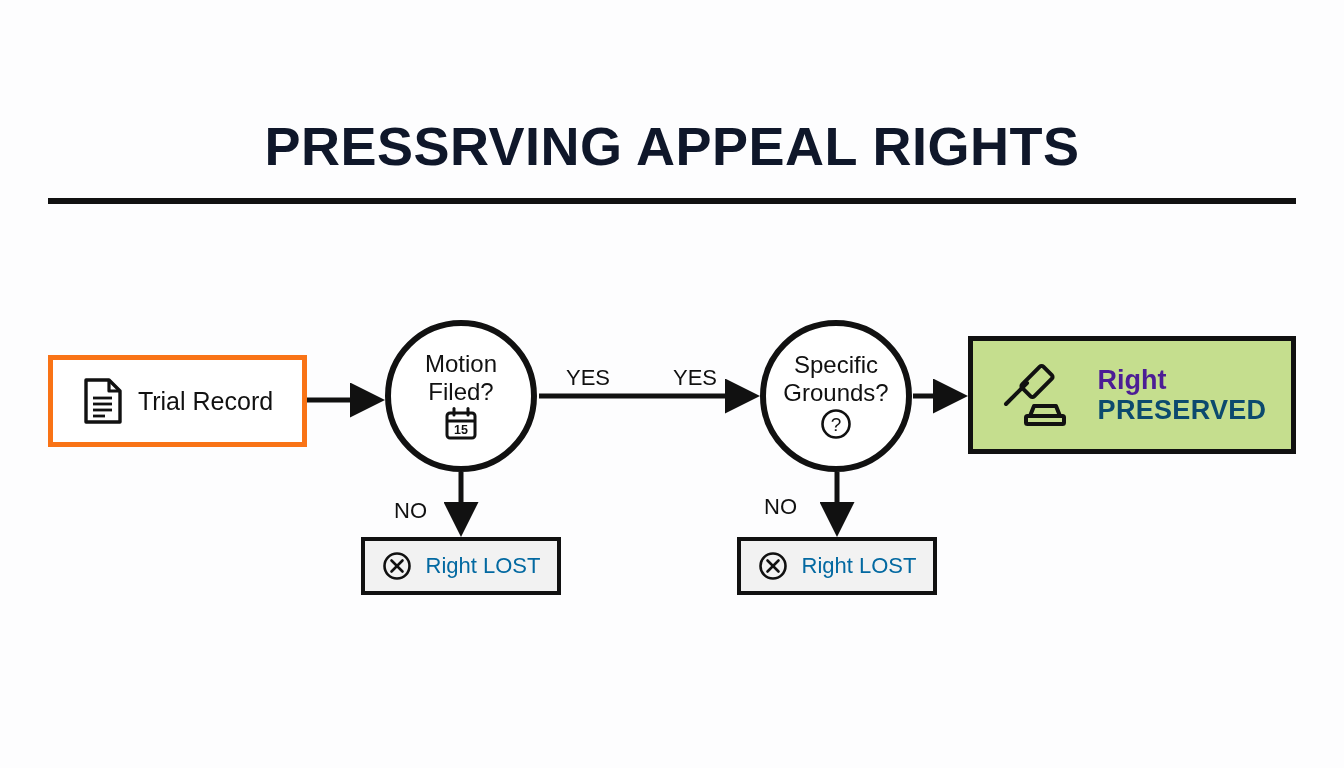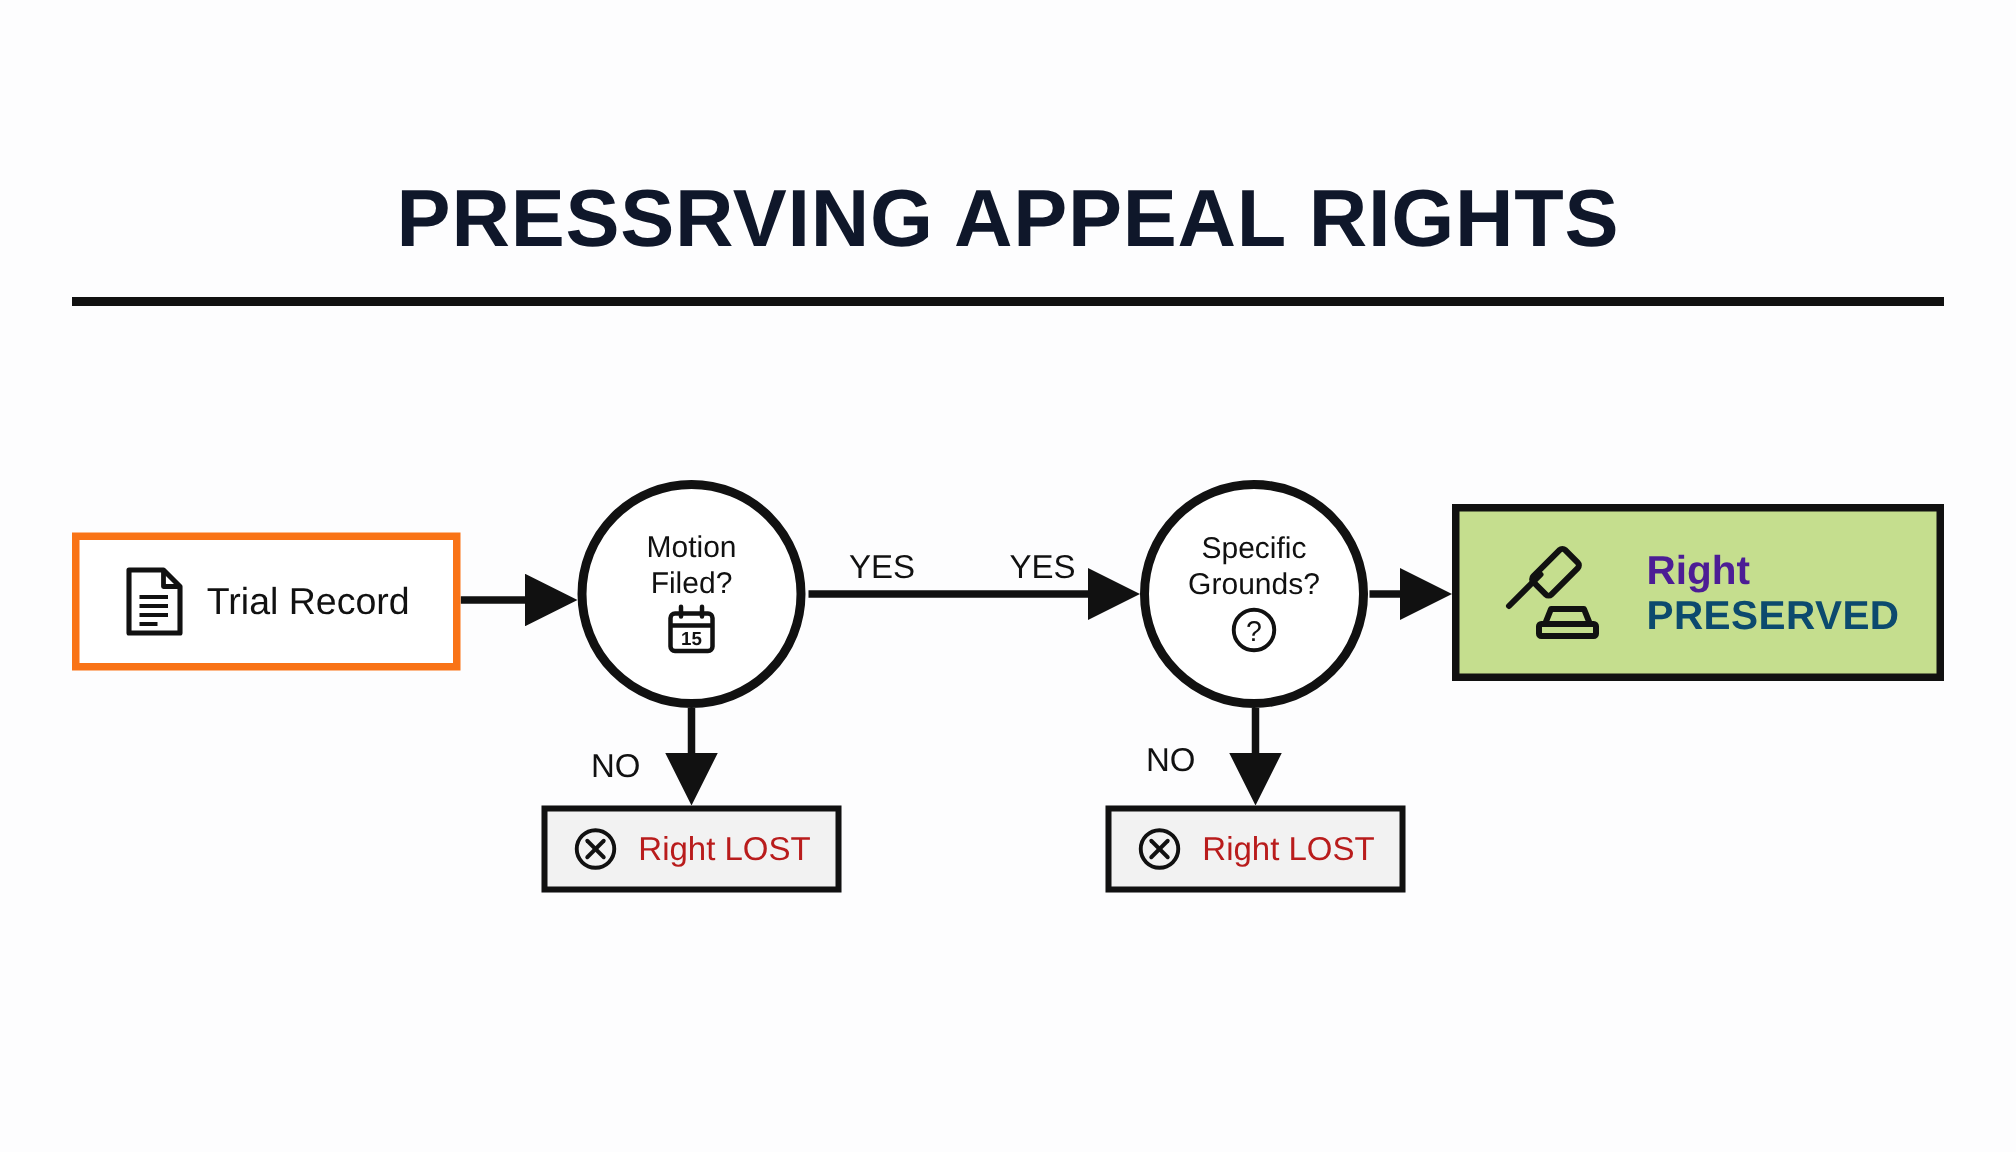--- a/index.html
+++ b/index.html
@@ -93,21 +93,21 @@
     height: 152px;
     border: 6px solid #111111;
     border-radius: 50%;
     background: #ffffff;
     flex-direction: column;
     gap: 1px;
   }
   #node-motion-filed { left: 385px; top: 320px; }
   #node-specific-grounds { left: 760px; top: 320px; }
   .decision-circle .node-label {
-    font-size: 20px;
+    font-size: 24px;
     font-weight: 500;
     color: #111111;
     line-height: 1.14;
     text-align: center;
     white-space: nowrap;
   }
   .decision-circle .node-icon {
     margin-top: 0;
   }
 
@@ -146,21 +146,21 @@
     height: 58px;
     border: 4px solid #111111;
     background: #f2f2f2;
     gap: 14px;
   }
   #node-right-lost-1 { left: 361px; top: 537px; }
   #node-right-lost-2 { left: 737px; top: 537px; }
   .lost-box .node-label {
     font-size: 22px;
     font-weight: 500;
-    color: #b91c1c;
+    color: #0369a1;
     white-space: nowrap;
   }
 
   
   .edge-label {
     position: absolute;
     font-size: 22px;
     font-weight: normal;
     color: #111111;
     white-space: nowrap;

